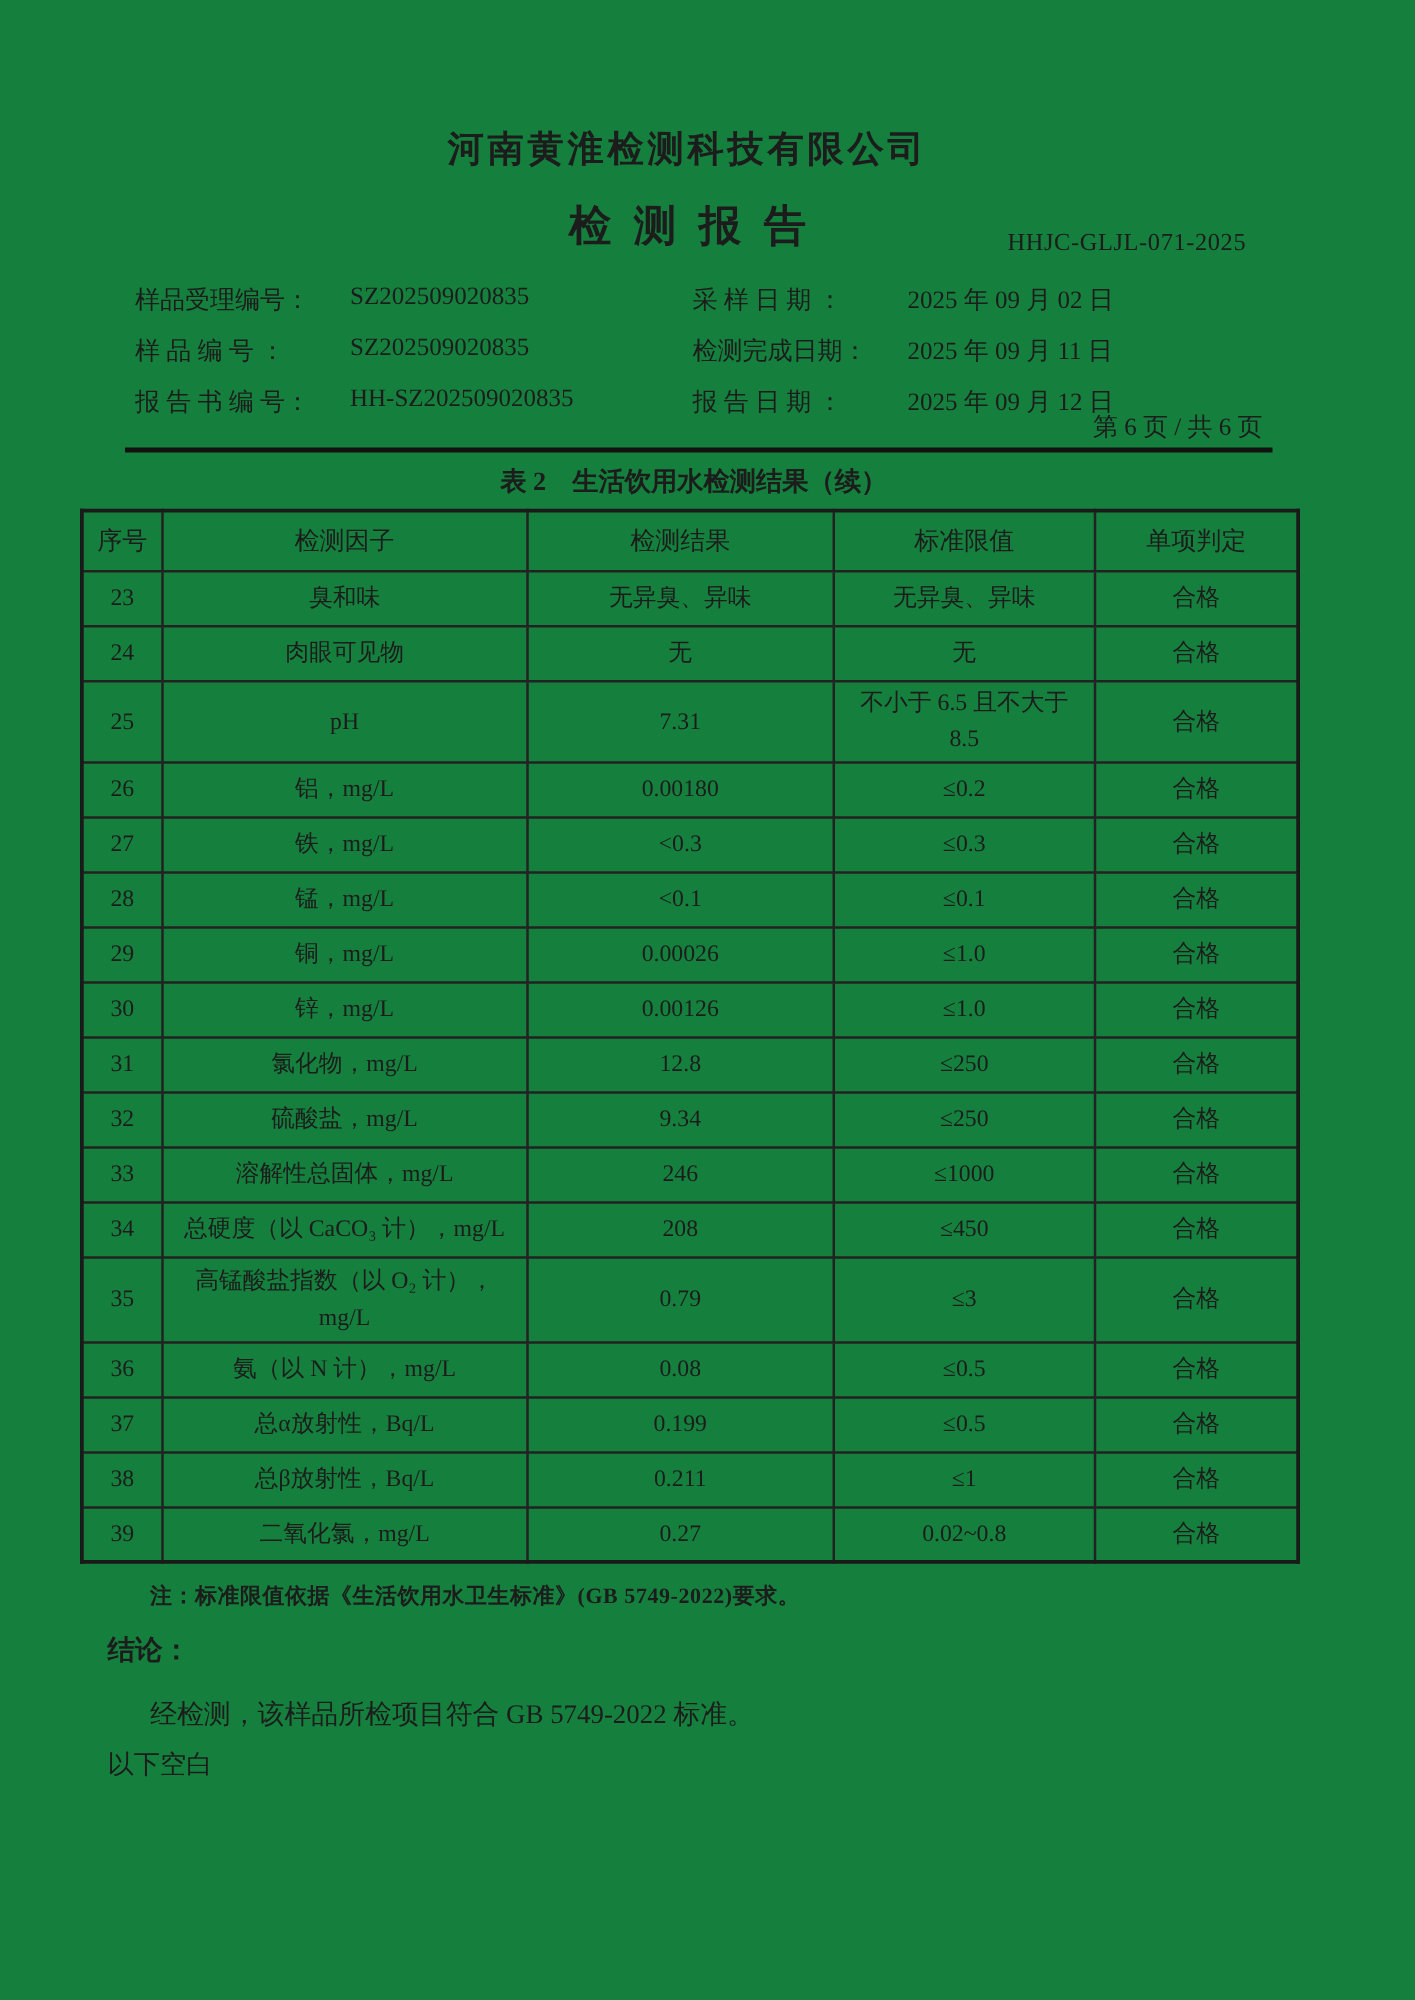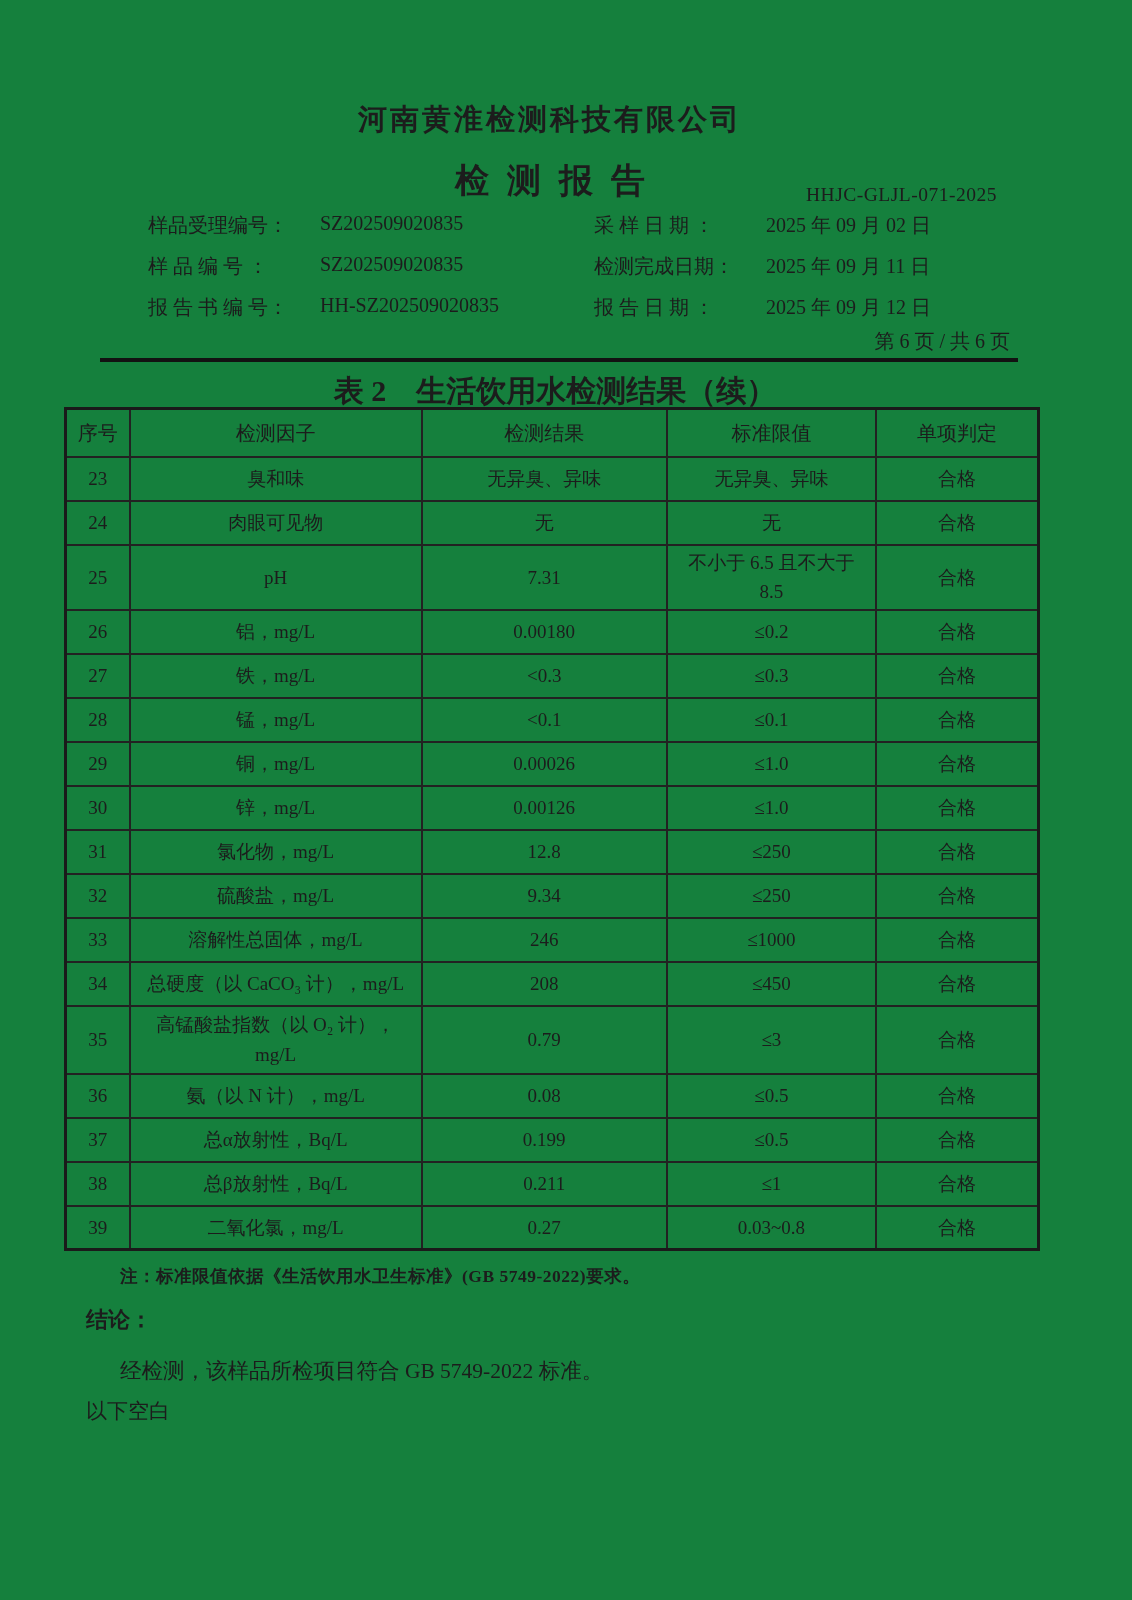--- a/index.html
+++ b/index.html
@@ -47,22 +47,21 @@
   }
   .meta {
     position: absolute;
     top: 212px;
     left: 108px;
     width: 910px;
   }
   .meta-row {
     display: flex;
     height: 41px;
-    align-items: flex-start;
-    margin-left: 40px;
+    align-items: flex-end;
   }
   .meta-cell { display: flex; }
   .meta-cell.left  { width: 446px; }
   .meta-cell.right { flex: 1; }
   .meta-label {
     font-size: 20px;
     white-space: pre;
   }
   .meta-cell.left  .meta-label { width: 172px; }
   .meta-cell.right .meta-label { width: 172px; }
@@ -83,21 +82,21 @@
     width: 918px;
     height: 4px;
     background: #121212;
   }
   .table-title {
     position: absolute;
     top: 371px;
     left: 0;
     width: 1110px;
     text-align: center;
-    font-size: 30px;
+    font-size: 21px;
     font-weight: bold;
   }
   table.results {
     position: absolute;
     top: 407px;
     left: 64px;
     width: 976px;
     border-collapse: collapse;
     table-layout: fixed;
   }
@@ -326,21 +325,21 @@
         <td>38</td>
         <td>总β放射性，Bq/L</td>
         <td>0.211</td>
         <td>≤1</td>
         <td>合格</td>
       </tr>
       <tr>
         <td>39</td>
         <td>二氧化氯，mg/L</td>
         <td>0.27</td>
-        <td>0.03~0.8</td>
+        <td>0.02~0.8</td>
         <td>合格</td>
       </tr>
     </tbody>
   </table>
 
   <div class="note">注：标准限值依据《生活饮用水卫生标准》(GB 5749-2022)要求。</div>
   <div class="conclusion-label">结论：</div>
   <div class="conclusion-text">
     <span>经检测，该样品所检项目符合 </span><span class="std">GB 5749-2022</span><span> 标准。</span>
   </div>

